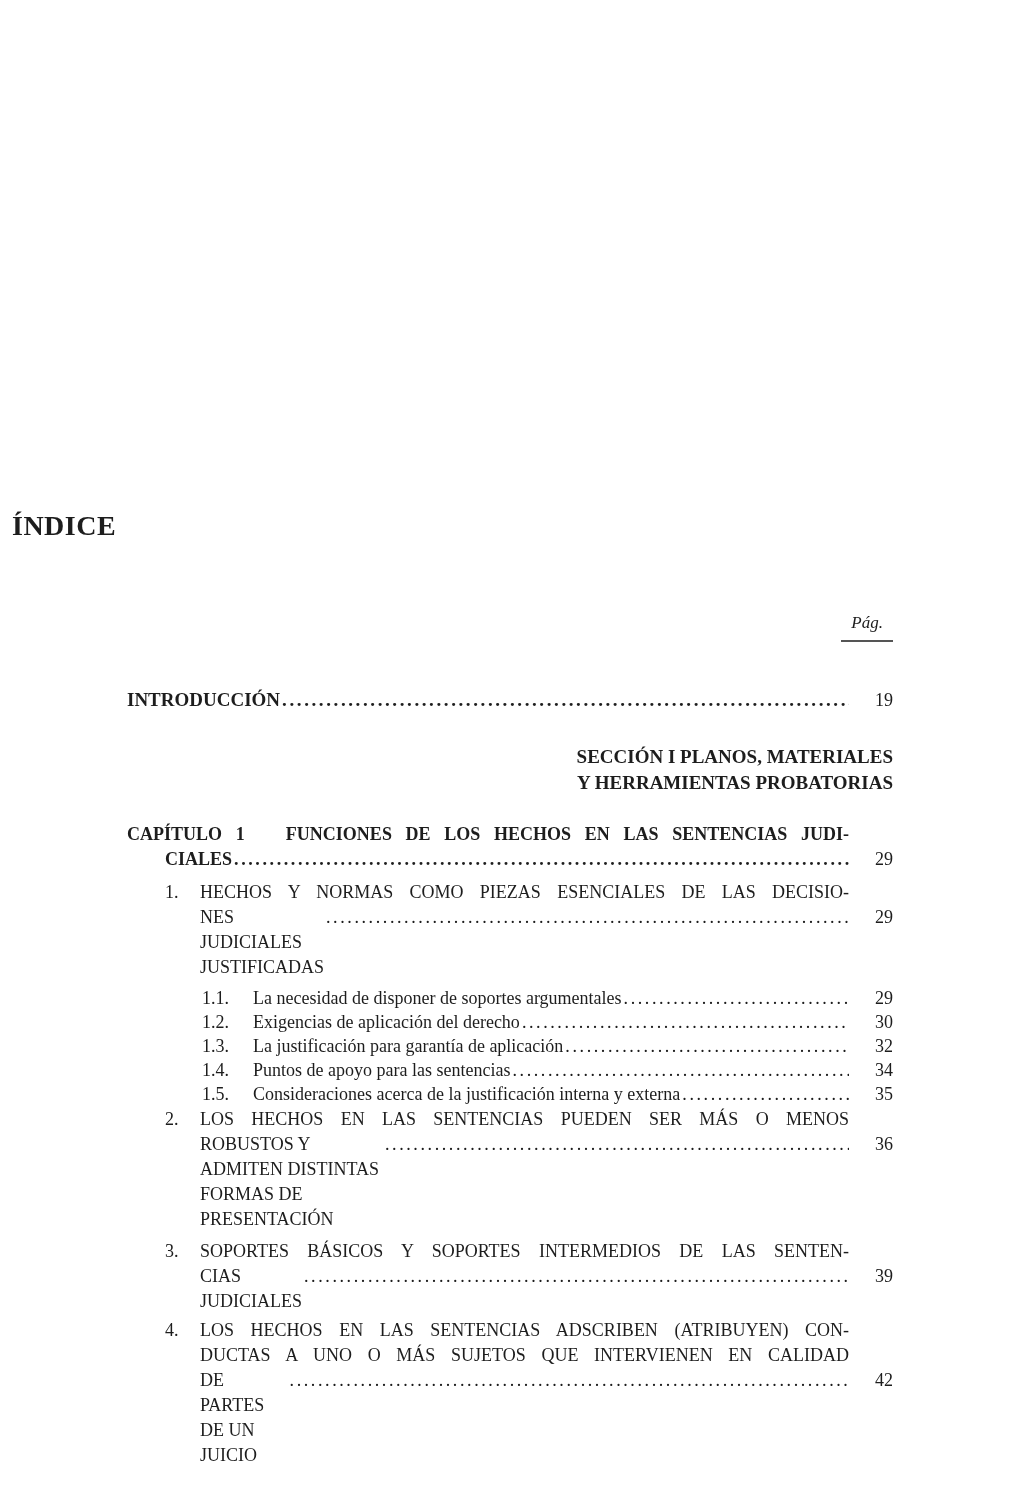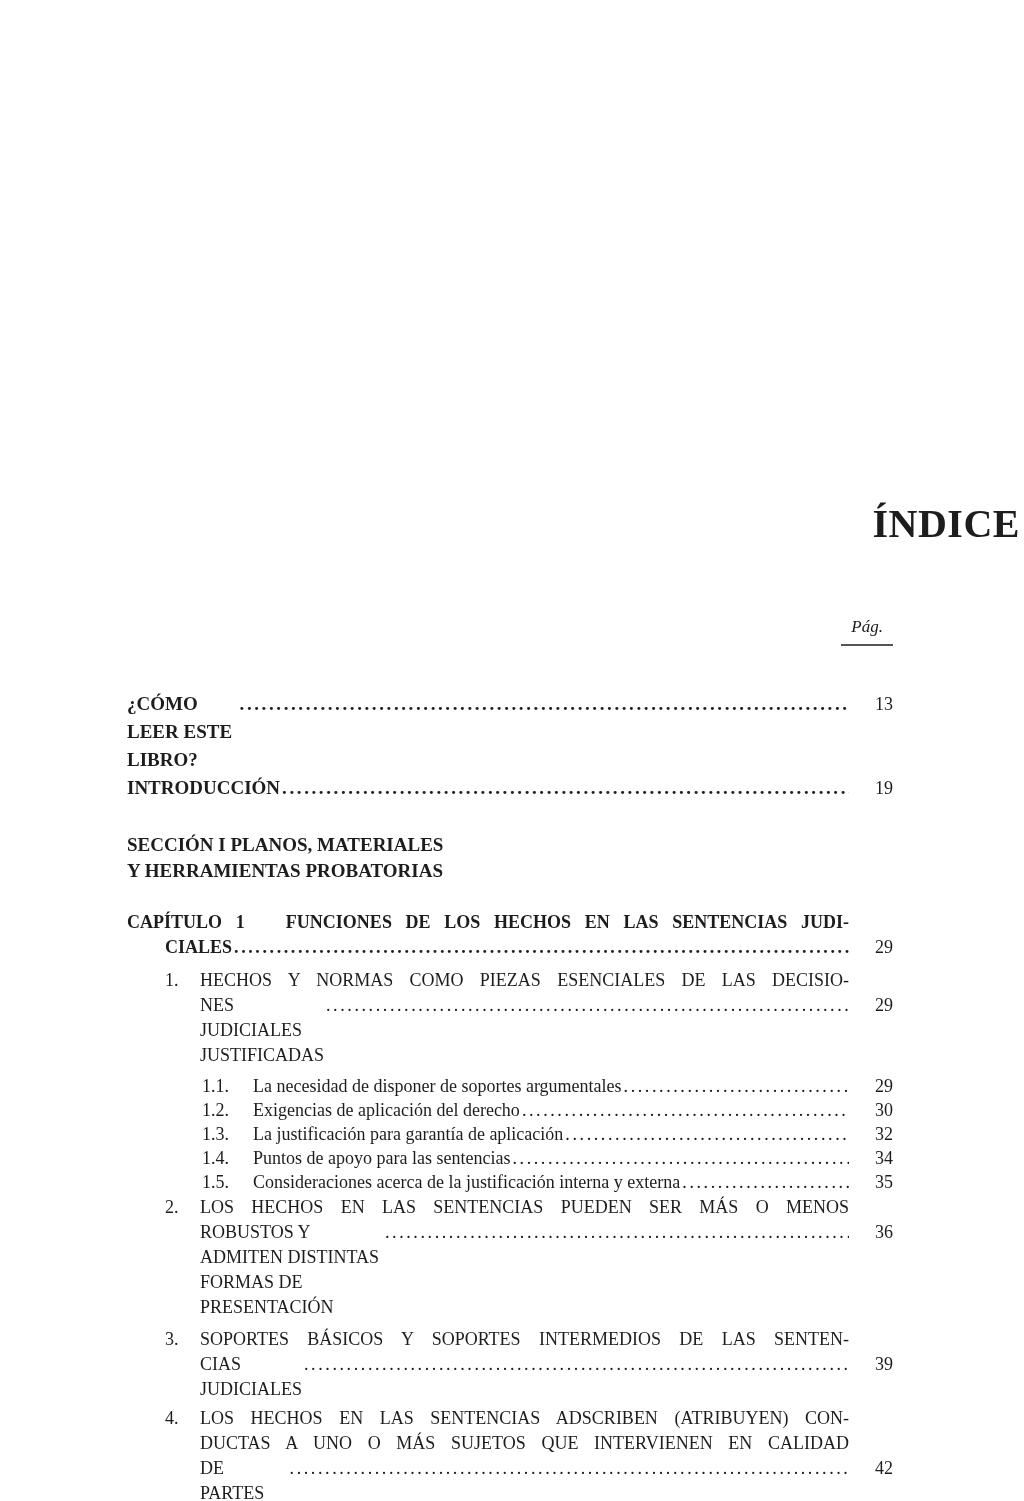--- a/index.html
+++ b/index.html
@@ -8,24 +8,24 @@
     position: relative;
     width: 1024px;
     height: 1501px;
     background: #ffffff;
     overflow: hidden;
     font-family: "Liberation Serif", "DejaVu Serif", serif;
     color: #1d1d1d;
     margin: 0 auto;
   }
   .title {
-    margin: 4px;
+    margin: 12px;
     padding-top: 500px;
-    text-align: right;
-    font-size: 40px;
+    text-align: left;
+    font-size: 28px;
     line-height: 1;
     font-weight: bold;
     letter-spacing: 0.5px;
   }
   .content {
     margin-left: 127px;
     width: 766px;
   }
   .pag-row {
     margin-top: 73px;
@@ -60,21 +60,21 @@
     letter-spacing: 2.6px;
   }
   .page {
     flex: 0 0 44px;
     text-align: right;
     font-weight: normal;
     font-size: 18px;
   }
   .section {
     margin-top: 30px;
-    text-align: left;
+    text-align: right;
     font-weight: bold;
     font-size: 19px;
     line-height: 25.5px;
   }
   .chapter {
     margin-top: 27px;
     font-weight: bold;
     font-size: 18px;
     line-height: 25px;
   }
@@ -118,25 +118,20 @@
   <h1 class="title">ÍNDICE</h1>
 
   <div class="content">
 
     <div class="pag-row">
       <span class="pag">Pág.</span>
     </div>
 
     <div class="front">
       <div class="line bold-entry">
-        <span class="t">¿CÓMO LEER ESTE LIBRO?</span>
-        <span class="leader"></span>
-        <span class="page">13</span>
-      </div>
-      <div class="line bold-entry">
         <span class="t">INTRODUCCIÓN</span>
         <span class="leader"></span>
         <span class="page">19</span>
       </div>
     </div>
 
     <div class="section">
       <div>SECCIÓN I PLANOS, MATERIALES</div>
       <div>Y HERRAMIENTAS PROBATORIAS</div>
     </div>

